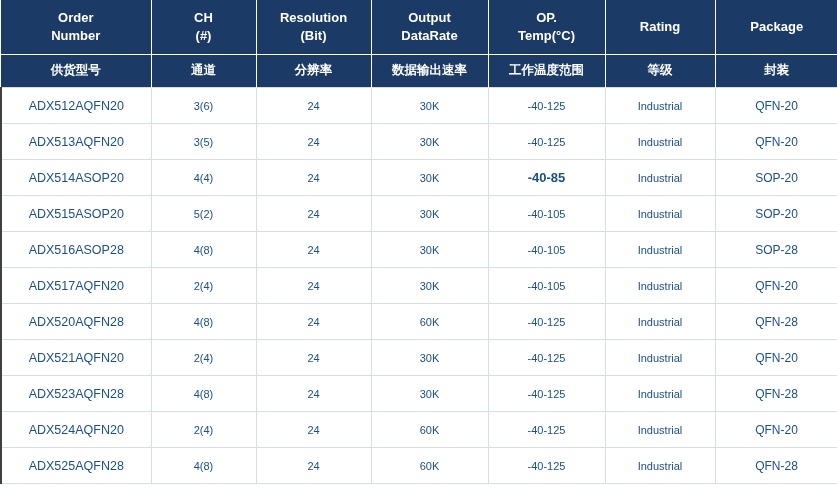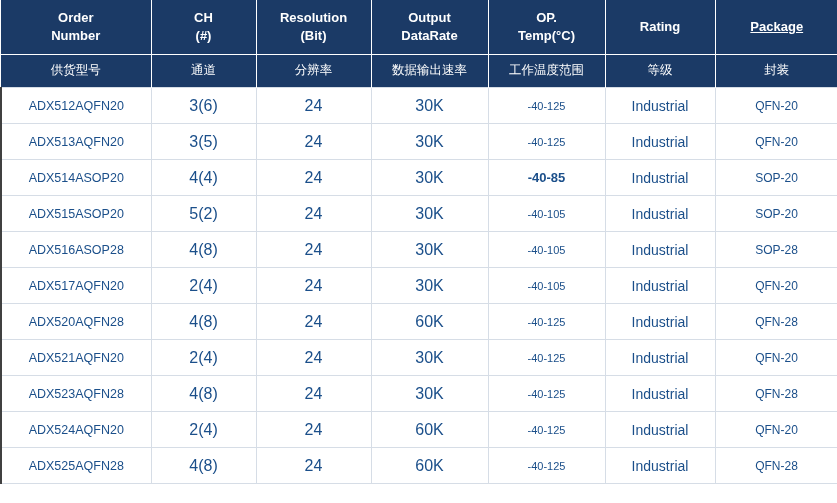--- a/index.html
+++ b/index.html
@@ -31,27 +31,27 @@
     color: #ffffff;
     font-size: 13px;
     font-weight: bold;
     line-height: 1.35;
     padding: 9px 4px 10px 4px;
     text-align: center;
     vertical-align: middle;
     border-right: 1px solid #ffffff;
     height: 30px;
   }
-  thead th.hdr-en:last-child { border-right: none; text-decoration: underline; }
+  thead th.hdr-en:last-child { border-right: none; }
 
   thead th.hdr-cn {
     background: #1b3a66;
     color: #ffffff;
     font-size: 12.5px;
-    font-weight: normal;
+    font-weight: bold;
     padding: 7px 4px 8px 4px;
     text-align: center;
     vertical-align: middle;
     border-top: 1px solid #ffffff;
     border-right: 1px solid #ffffff;
   }
   thead th.hdr-cn:last-child { border-right: none; text-align: center; }
 
   tbody td {
     font-size: 12px;
@@ -64,24 +64,24 @@
     padding: 0 3px;
   }
   tbody td:first-child {
     border-left: 2px solid #404040;
     font-size: 12.5px;
   }
   tbody tr:first-child td {
     border-top: 1px solid #d6dde6;
   }
   tbody td.col-temp { font-size: 11px; }
-  tbody td.col-rating { font-size: 14px; }
+  tbody td.col-rating { font-size: 11px; }
   tbody td.col-res,
   tbody td.col-rate,
-  tbody td.col-ch { font-size: 16px; margin-top: 9px; }
+  tbody td.col-ch { font-size: 11px; margin-top: 9px; }
   tbody tr td.col-temp.big { font-size: 13px; font-weight: bold; }
 </style>
 </head>
 <body>
 
 <table class="spec-table">
   <colgroup>
     <col class="c0">
       <col class="c1">
       <col class="c2">

